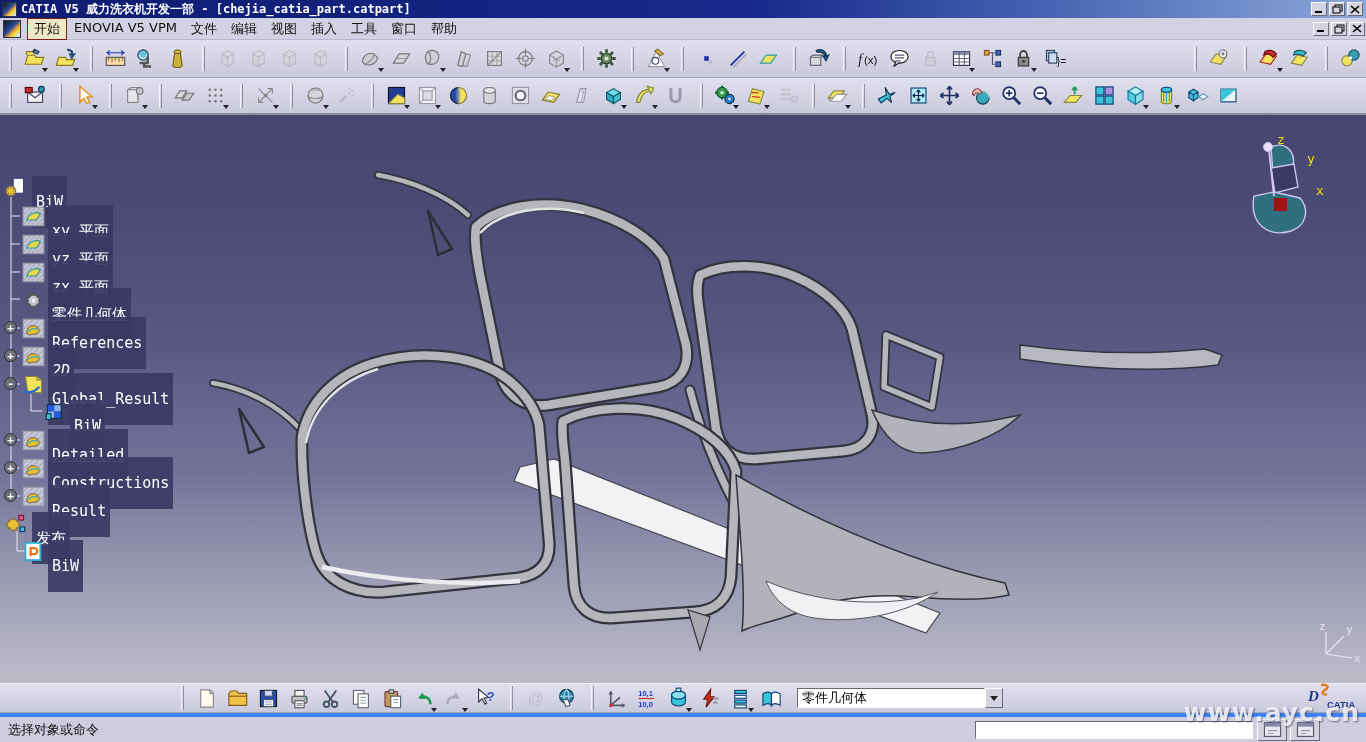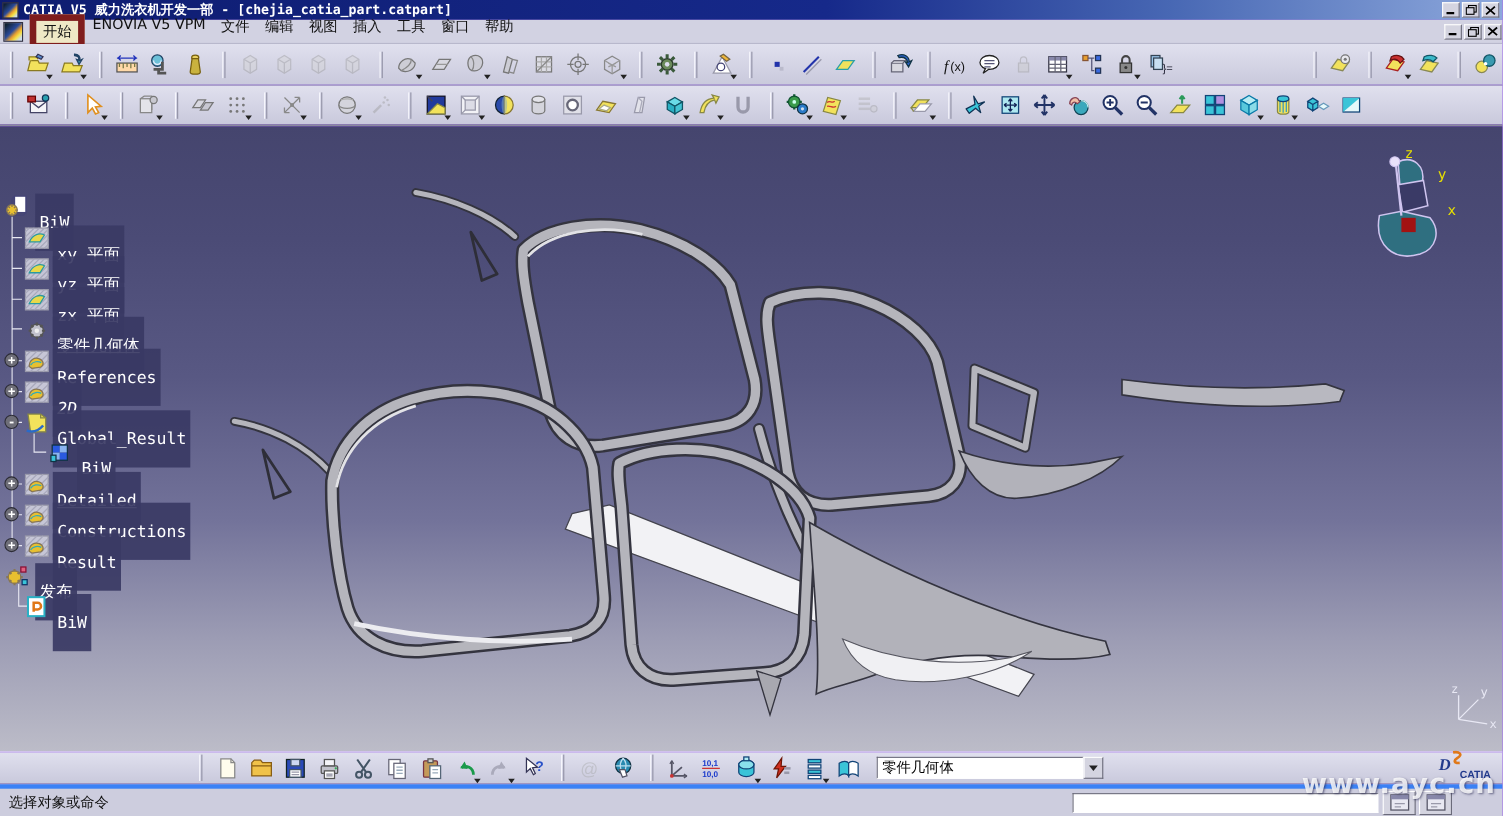--- a/index.html
+++ b/index.html
@@ -1,36 +1,36 @@
 <!DOCTYPE html>
 <html><head>
 <meta charset="utf-8">
 <style>
   *{box-sizing:border-box;margin:0;padding:0}
   html,body{width:1366px;height:742px;overflow:hidden;font-family:"Liberation Sans","DejaVu Sans",sans-serif}
-  #app{position:relative;width:1366px;height:742px;background:#6d28d9}
+  #app{position:relative;width:1366px;height:742px;background:#4c1d95}
 
   
   #titlebar{position:absolute;left:0;top:0;width:1366px;height:18px;
     background:linear-gradient(90deg,#0e1c70 0%,#16298a 55%,#4868b4 78%,#8da8dc 100%);
     display:flex;align-items:center;color:#fff;padding:0 2px}
   #titlebar .ttext{font-family:"DejaVu Sans Mono",monospace;font-size:12px;font-weight:bold;margin-left:4px;white-space:nowrap}
   .applogo{width:15px;height:15px;flex:0 0 auto;border:1px solid #334;
     background:linear-gradient(135deg,#123 10%,#2a4a9a 45%,#e8a030 62%,#f4e04a 75%,#cde 90%)}
   .winbtns{margin-left:auto;display:flex;gap:2px;padding-right:1px}
   .wbtn{width:16px;height:14px;background:#d4d4e0;border:1px solid;border-color:#fff #6a6a7a #6a6a7a #fff;
     display:flex;align-items:center;justify-content:center}
   .wbtn svg{display:block}
 
   
   #menubar{position:absolute;left:0;top:18px;width:1366px;height:22px;background:#d2d2e2;
     border-bottom:1px solid #b8b8cc;display:flex;align-items:center;gap:0;padding-left:3px}
   #menubar .applogo{width:18px;height:18px;margin-right:6px}
   .menu-item{font-size:13px;color:#111;padding:2px 7px;white-space:nowrap;font-family:"DejaVu Sans","Liberation Sans",sans-serif}
-  .menu-item.active{background:#efe8c6;border:6px solid #7f1d1d;padding:1px 6px}
+  .menu-item.active{background:#efe8c6;border:1px solid #7f1d1d;padding:1px 6px}
   #menubar .winbtns{margin-left:auto}
 
   
   .toolbar{position:absolute;left:0;width:1366px;display:flex;align-items:center;
     background:linear-gradient(#e0e0ee,#c9c9dc);border-bottom:1px solid #a8a8bc}
   #tb1{top:40px;height:38px}
   #tb2{top:78px;height:37px;border-bottom:2px solid #8a8a9e}
   #tbb{top:683px;height:30px;border-top:1px solid #f0f0f8}
   .tb-group{display:flex;align-items:center}
   .tb-handle{width:3px;height:24px;border-left:1px solid #f6f6fc;border-right:1px solid #8f8fa4;margin:0 7px 0 9px;flex:0 0 auto}

